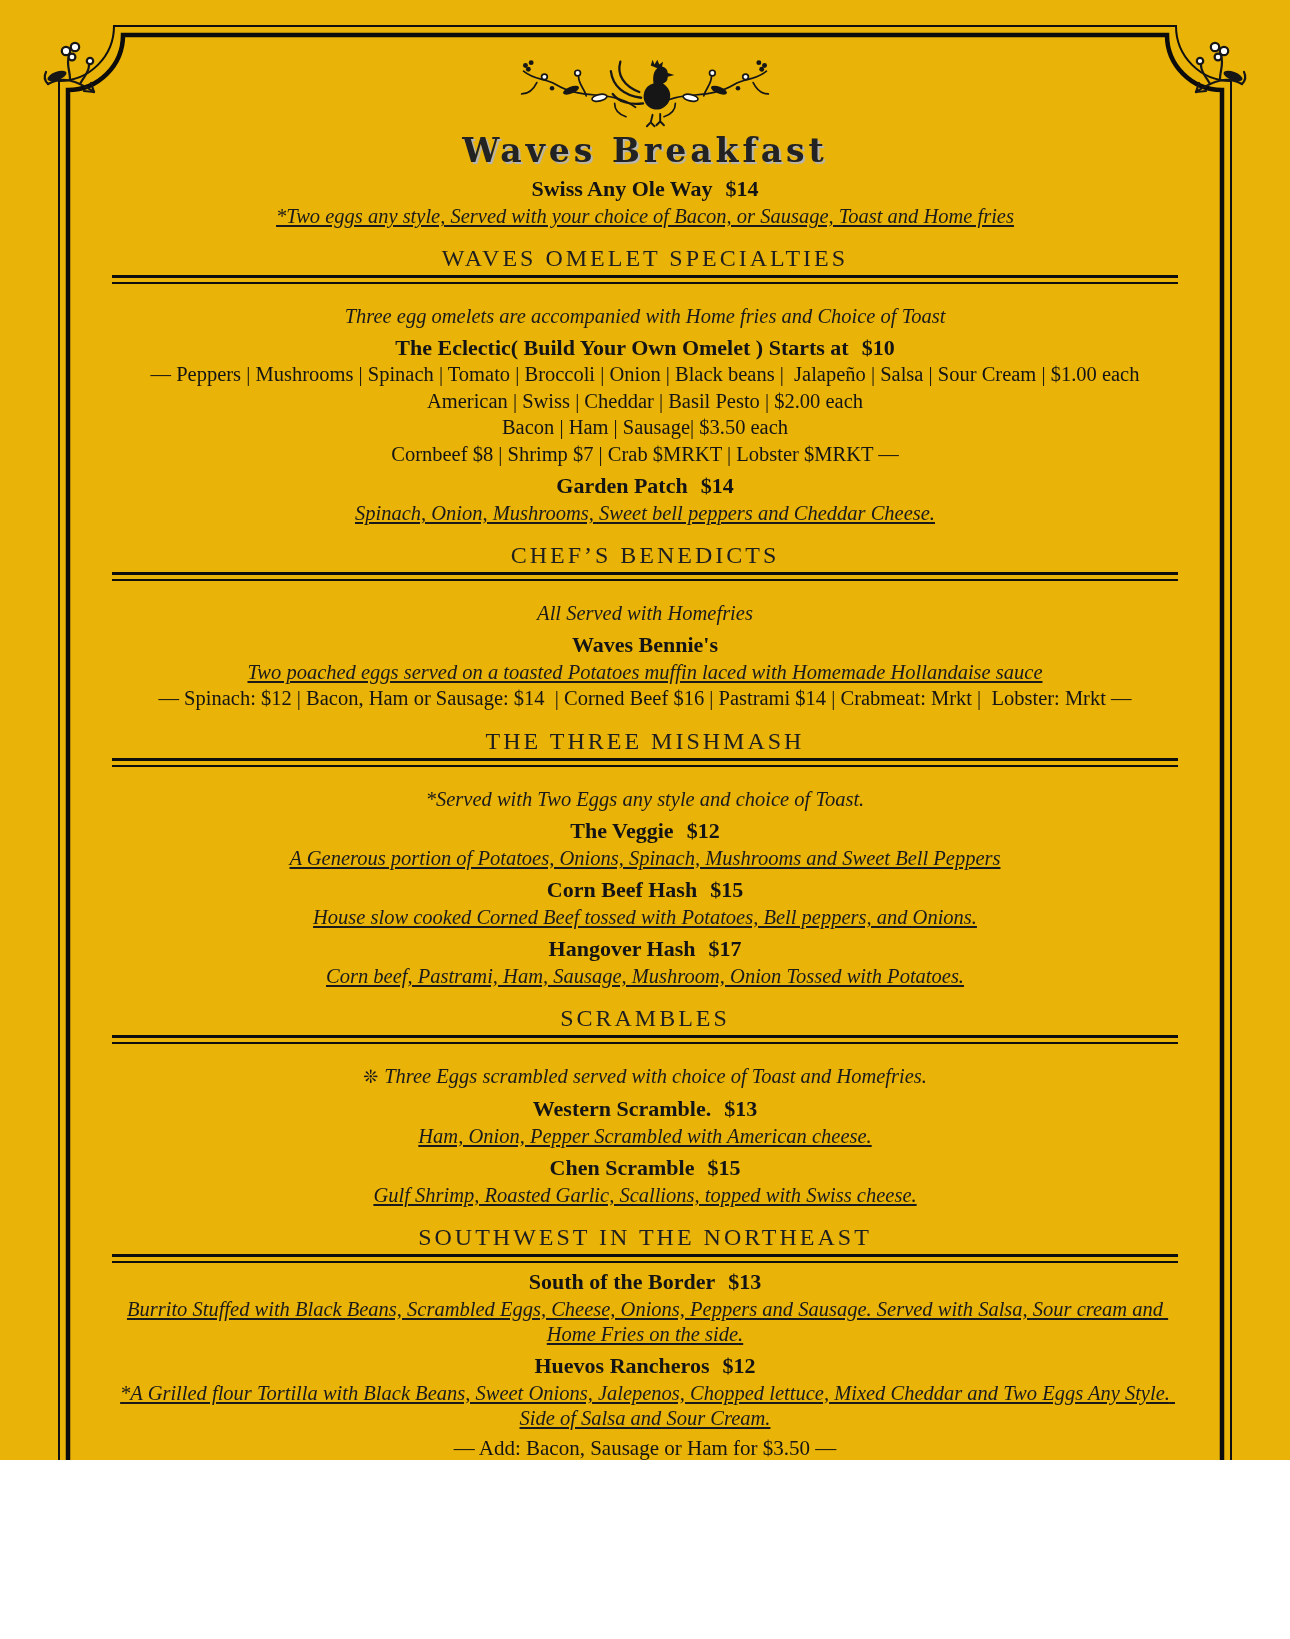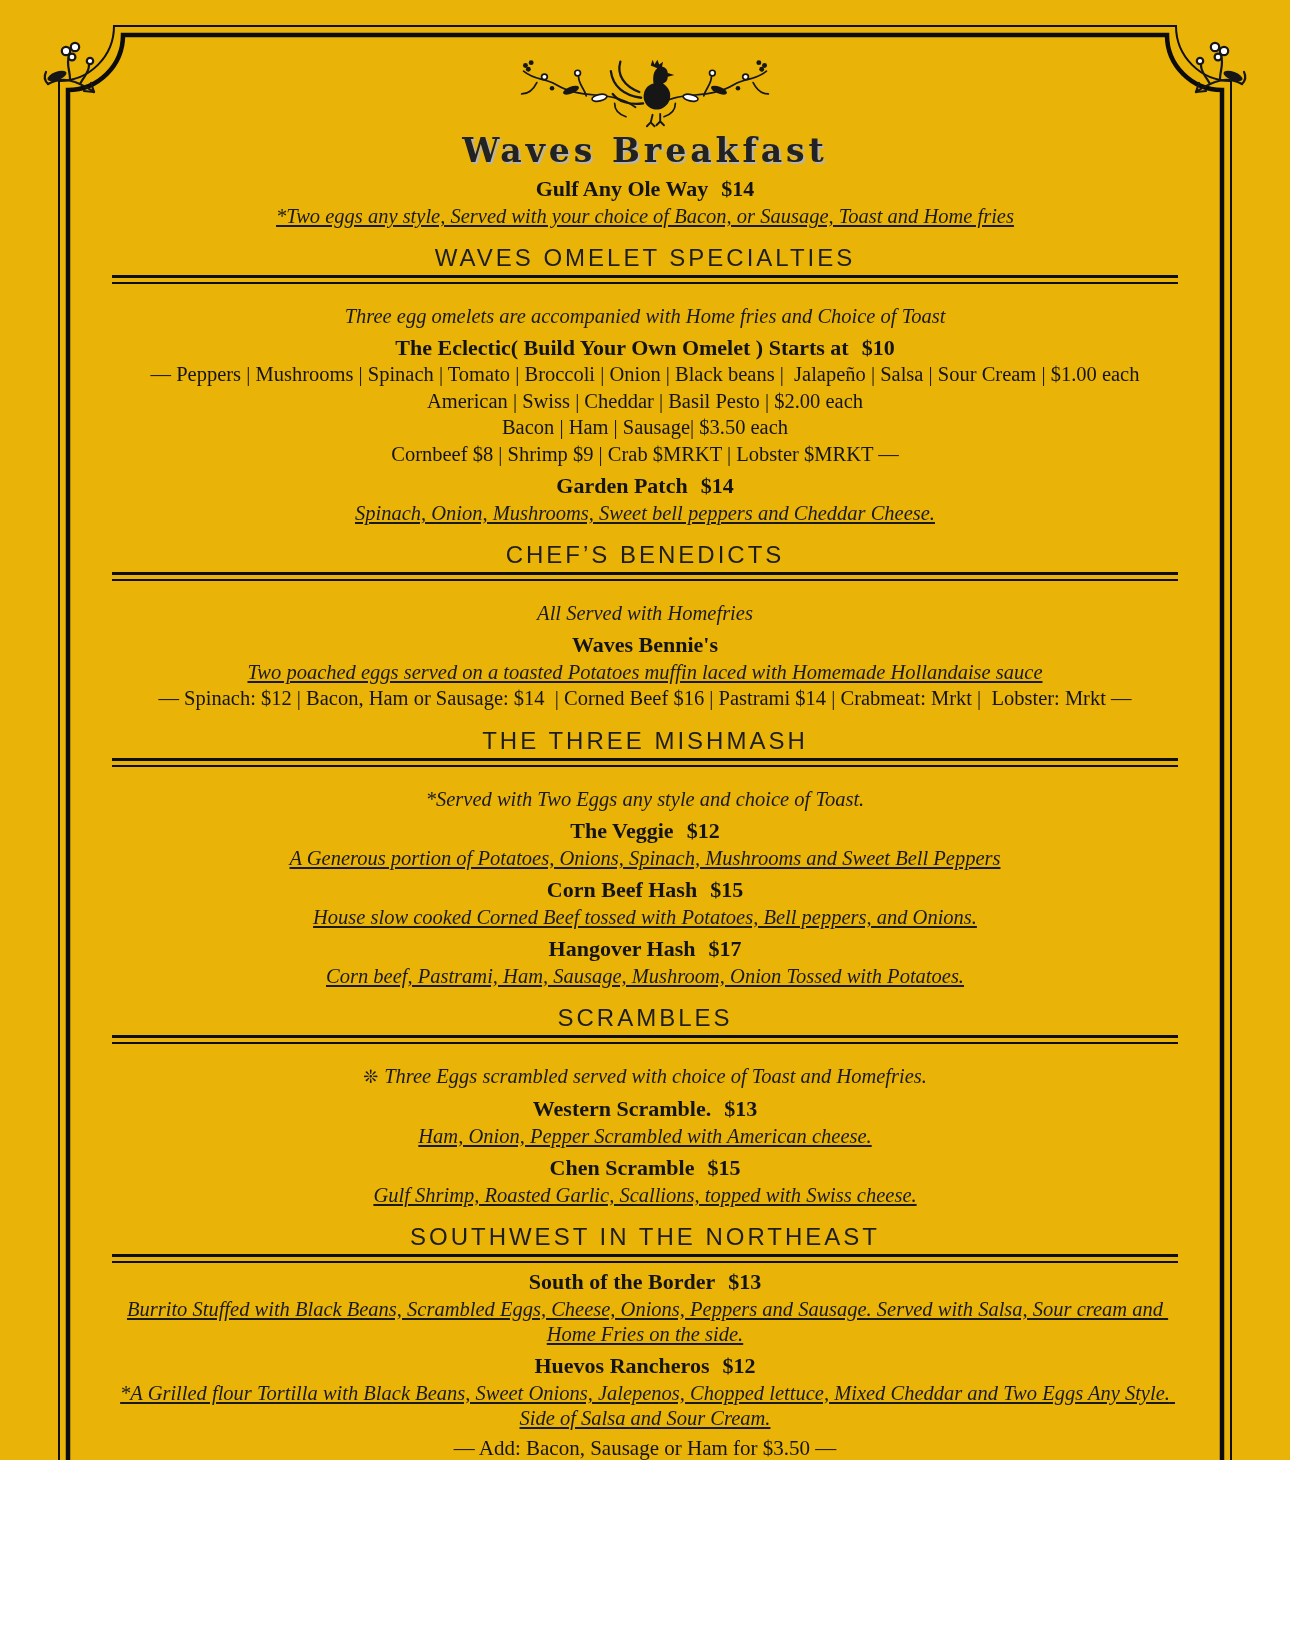--- a/index.html
+++ b/index.html
@@ -9,21 +9,21 @@
   .content{position:absolute;left:112px;top:56px;width:1066px;text-align:center;color:#161616;}
   .rooster{display:block;margin:0 auto;}
   .title{margin:2px 0 0;font-family:"DejaVu Serif",serif;font-weight:700;font-size:33px;line-height:38px;
          letter-spacing:4px;color:#222;text-shadow:2px 2px 1px #b5b5b5;}
   .item{margin-top:5px;font-family:"Liberation Serif",serif;font-weight:700;font-size:22px;line-height:27px;color:#141414;}
   .item .price{margin-left:13px;}
   .desc{margin-top:2px;font-style:italic;font-size:20.5px;line-height:25px;white-space:pre-wrap;color:#1a1a1a;text-decoration:underline;}
   .note{margin-top:19px;font-style:italic;font-size:20.5px;line-height:26px;white-space:pre-wrap;color:#1a1a1a;}
   .opts{margin-top:0;font-size:20.5px;line-height:26.5px;white-space:pre-wrap;color:#141414;text-align:center;}
   .addon{margin-top:4px;font-size:21px;line-height:26px;color:#141414;text-align:center;}
-  .heading{margin-top:14px;font-family:Liberation Sans, sans-serif;font-weight:400;font-size:24px;
+  .heading{margin-top:14px;font-family:Liberation Serif, serif;font-weight:400;font-size:24px;
            line-height:30px;letter-spacing:3px;color:#1e1e1e;}
   .rule{margin-top:2px;height:4px;border-top:3.5px solid #0e0e0e;border-bottom:2px solid #0e0e0e;}
   .flower{font-family:"DejaVu Sans",sans-serif;font-style:normal;font-size:18px;margin-right:6px;}
 </style>
 </head>
 <body>
 
 <div class="page">
 
   <svg class="frame-svg" width="1290" height="1639" viewBox="0 0 1290 1639">
@@ -97,35 +97,35 @@
         <g stroke="#161616" stroke-width="2" stroke-linecap="round" fill="none">
           <path d="M148,62 l-2,8 m-4,4 l4,-4 4,4"></path>
           <path d="M156,61 l0,8 m-4,4 l4,-4 4,4"></path>
         </g>
       </g>
     </svg>
 
     <h1 class="title">Waves Breakfast</h1>
 
     <div class="item">
-      <span>Gulf Any Ole Way</span><span class="price">$14</span>
+      <span>Swiss Any Ole Way</span><span class="price">$14</span>
     </div>
     <div class="desc">*Two eggs any style, Served with your choice of Bacon, or Sausage, Toast and Home fries</div>
 
     <section>
       <div class="heading">WAVES OMELET SPECIALTIES</div>
       <div class="rule"></div>
       <div class="note">Three egg omelets are accompanied with Home fries and Choice of Toast</div>
       <div class="item">
         <span>The Eclectic( Build Your Own Omelet ) Starts at</span><span class="price">$10</span>
       </div>
       <div class="opts">— Peppers | Mushrooms | Spinach | Tomato | Broccoli | Onion | Black beans |  Jalapeño | Salsa | Sour Cream | $1.00 each</div>
       <div class="opts">American | Swiss | Cheddar | Basil Pesto | $2.00 each</div>
       <div class="opts">Bacon | Ham | Sausage| $3.50 each</div>
-      <div class="opts">Cornbeef $8 | Shrimp $9 | Crab $MRKT | Lobster $MRKT —</div>
+      <div class="opts">Cornbeef $8 | Shrimp $7 | Crab $MRKT | Lobster $MRKT —</div>
       <div class="item">
         <span>Garden Patch</span><span class="price">$14</span>
       </div>
       <div class="desc">Spinach, Onion, Mushrooms, Sweet bell peppers and Cheddar Cheese.</div>
     </section>
 
     <section>
       <div class="heading">CHEF’S BENEDICTS</div>
       <div class="rule"></div>
       <div class="note">All Served with Homefries</div>

